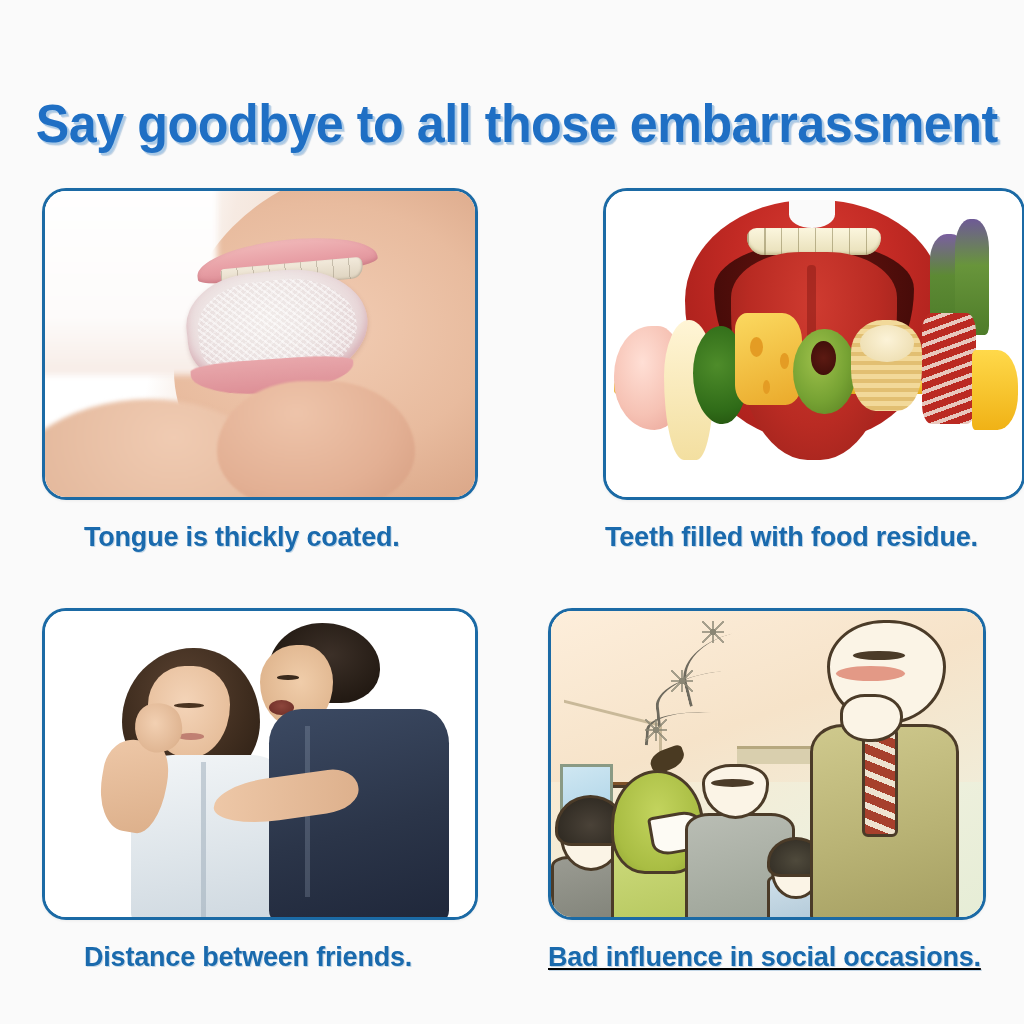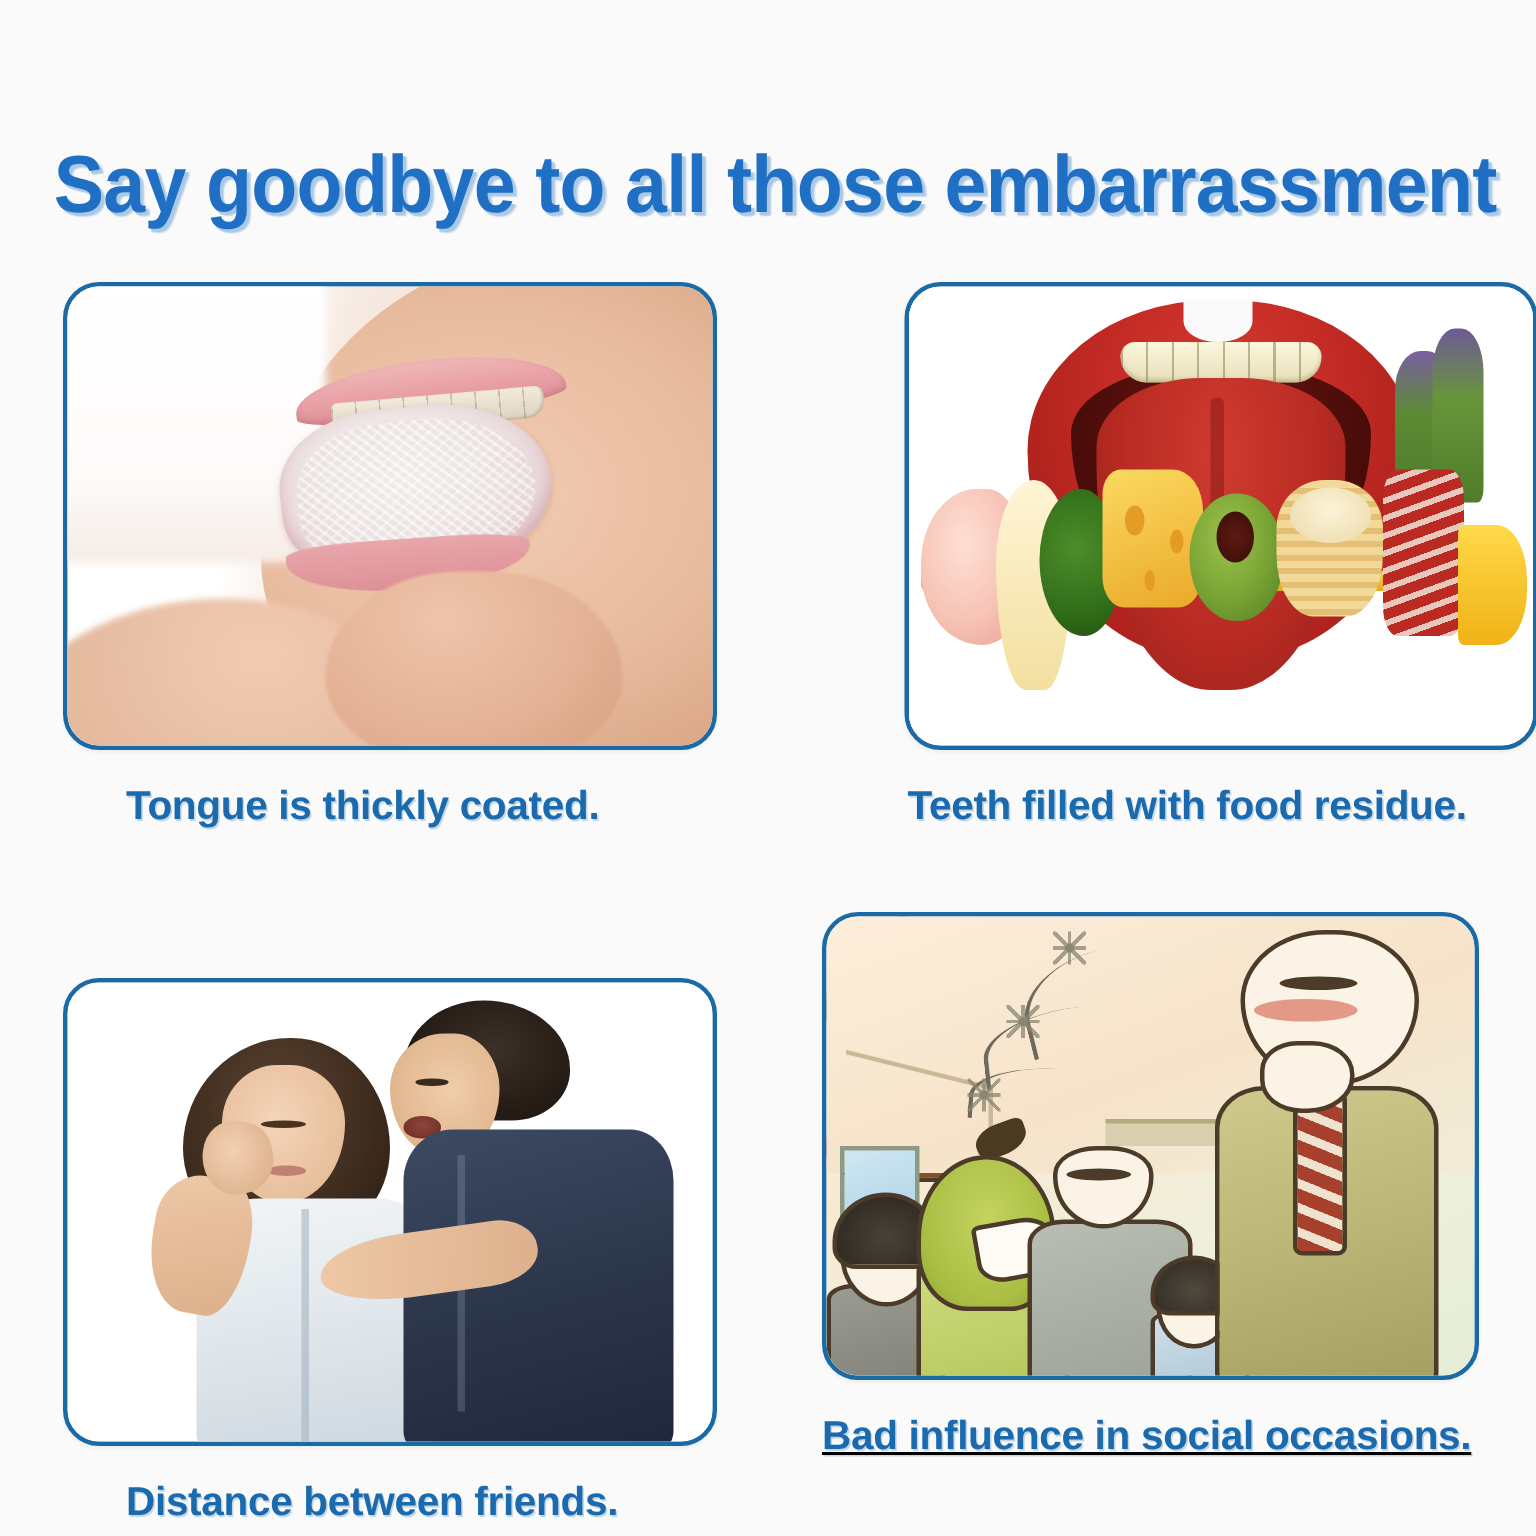--- a/index.html
+++ b/index.html
@@ -43,21 +43,21 @@
     width: 1024px;
     height: 1024px;
   }
 
   .cell {
     position: absolute;
     width: 438px;
   }
   .cell-0 { left: 42px;  top: 188px; }
   .cell-1 { left: 563px; top: 188px; margin-left: 40px; }
-  .cell-2 { left: 42px;  top: 608px; margin-top: 44px; }
+  .cell-2 { left: 42px;  top: 608px; }
   .cell-3 { left: 548px; top: 608px; text-decoration: underline; }
 
   .card {
     position: relative;
     width: 436px;
     height: 312px;
     border: 3px solid #1b6aa5;
     border-radius: 24px;
     background: #ffffff;
     box-sizing: border-box;

